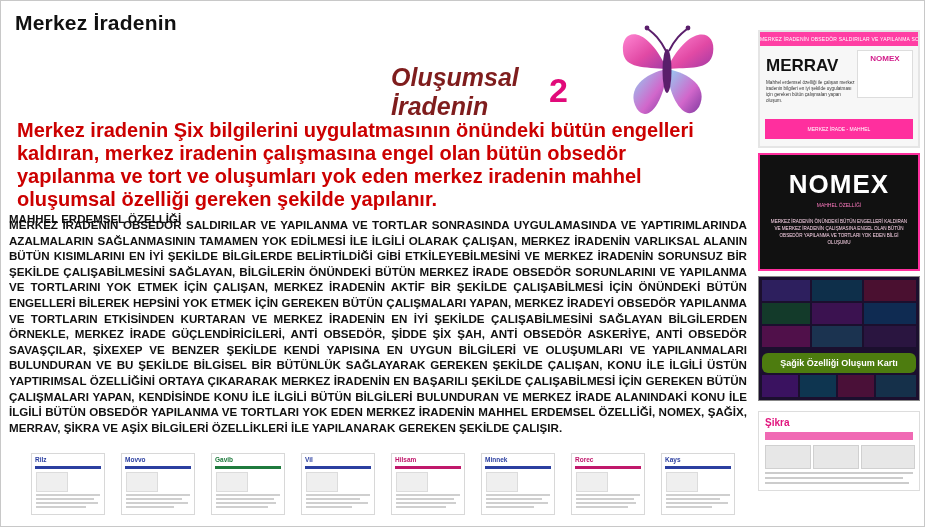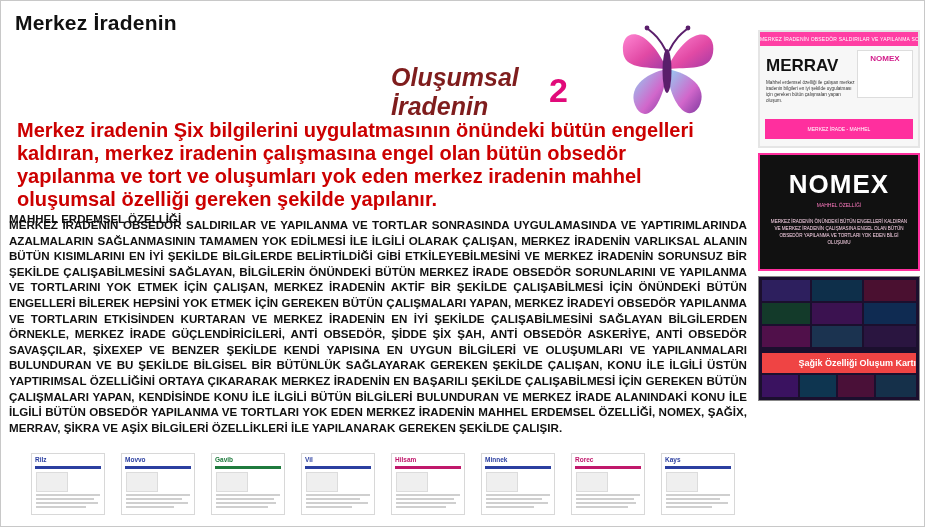--- a/index.html
+++ b/index.html
@@ -232,26 +232,27 @@
     left: 3px; top: 3px; right: 3px; height: 68px;
   }
   .sg-cell {
     position: absolute;
     box-sizing: border-box;
   }
   .sagik-banner {
     position: absolute;
     left: 3px; right: 3px; top: 76px;
     height: 20px;
-    background: #ef4444;
+    background: #4d7c0f;
     color: #ffffff;
     font-size: 9px;
     font-weight: bold;
     line-height: 20px;
-    text-align: right;
+    text-align: center;
+    border-radius: 6px;
   }
   .sagik-foot {
     position: absolute;
     left: 3px; right: 3px; bottom: 3px;
     height: 22px;
   }
 
   .thumb-sikra {
     left: 5px; top: 386px; width: 162px; height: 80px;
     background: #ffffff; border: 1px solid #dddddd;
@@ -481,15 +482,25 @@
       </div>
       <div class="sagik-banner">Şağik Özelliği Oluşum Kartı</div>
       <div class="sagik-foot">
         <div class="sg-cell" style="left:0;top:0;width:36px;height:22px;background:#3a1260;"></div>
         <div class="sg-cell" style="left:38px;top:0;width:36px;height:22px;background:#0e3550;"></div>
         <div class="sg-cell" style="left:76px;top:0;width:36px;height:22px;background:#4a1038;"></div>
         <div class="sg-cell" style="left:114px;top:0;width:40px;height:22px;background:#15304a;"></div>
       </div>
     </div>
 
+    <div class="thumb thumb-sikra">
+      <div class="sikra-title">Şikra</div>
+      <div class="sikra-band"></div>
+      <div class="sikra-block" style="left:6px;top:33px;width:44px;height:22px;"></div>
+      <div class="sikra-block" style="left:54px;top:33px;width:44px;height:22px;"></div>
+      <div class="sikra-block" style="left:102px;top:33px;width:52px;height:22px;"></div>
+      <div class="sikra-line" style="top:60px;width:148px;"></div>
+      <div class="sikra-line" style="top:65px;width:138px;"></div>
+      <div class="sikra-line" style="top:70px;width:144px;"></div>
+    </div>
 
   </div>
 </div>
 
 </body></html>

